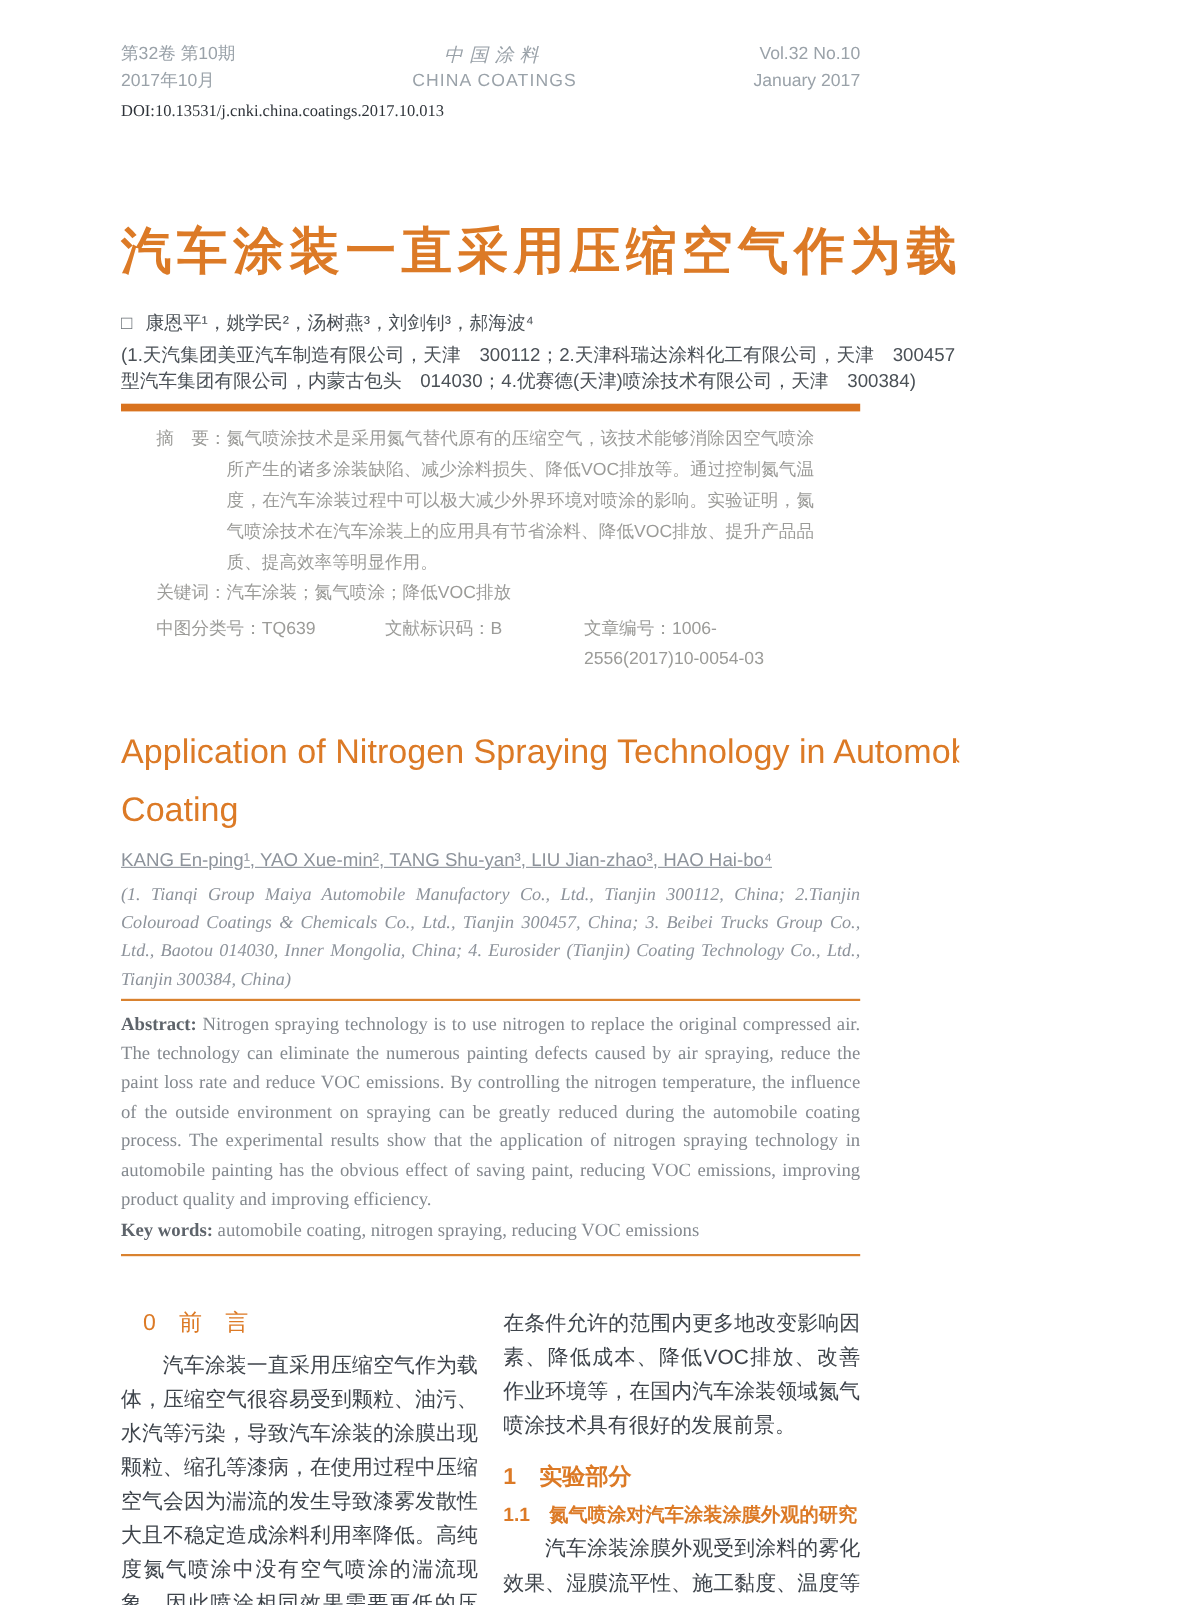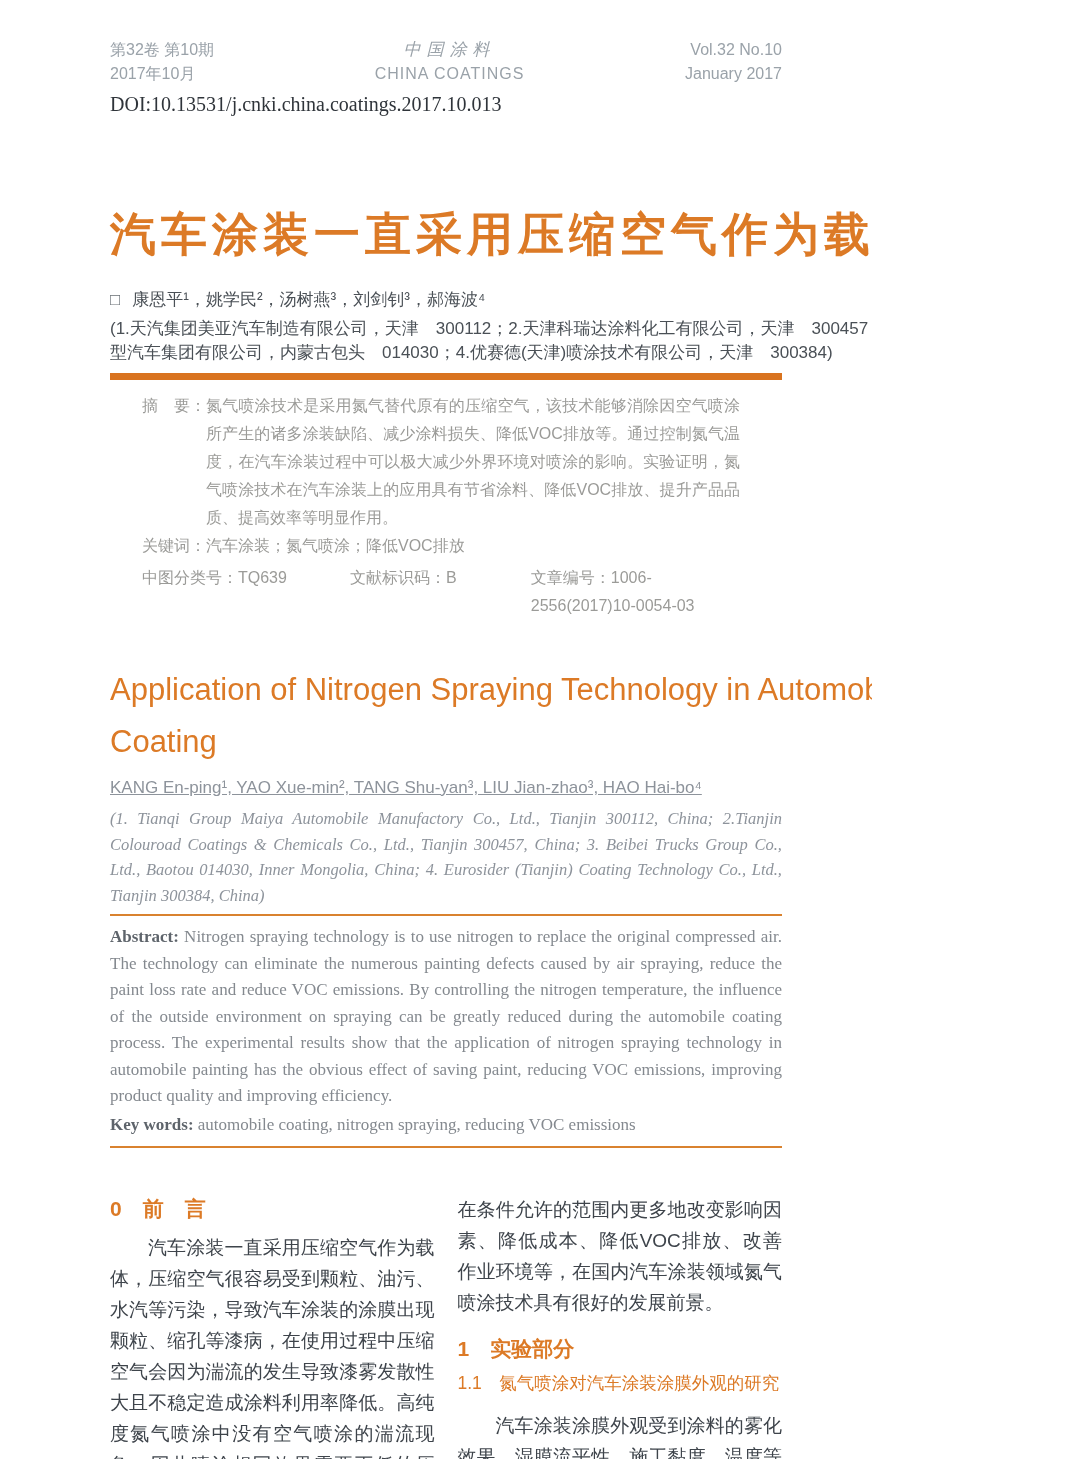--- a/index.html
+++ b/index.html
@@ -20,21 +20,21 @@
     overflow:hidden;
     font-family:"Liberation Sans",sans-serif;
     padding:38px 90px 0 110px;
   }
   
   .jheader{display:flex;justify-content:space-between;color:var(--header-gray);font-size:16px;line-height:24px;}
   .jheader .center{text-align:center;}
   .jheader .right{text-align:right;}
   .journal-cn{letter-spacing:6px;font-size:17px;font-style:italic;}
   .journal-en{letter-spacing:1px;}
-  .doi{margin-top:7px;font-family:"Liberation Serif",serif;font-size:20px;color:#2F343A;}
+  .doi{margin-top:7px;font-family:"Liberation Serif",serif;font-size:15px;color:#2F343A;}
   
   .title-cn{
     margin-top:88px;
     color:var(--accent);
     font-size:46px;font-weight:bold;letter-spacing:5px;
     white-space:nowrap;
   }
   .authors-cn{margin-top:22px;font-size:17px;color:#4A5056;}
   .authors-cn .marker{margin-right:12px;color:#6A7076;}
   .affil-cn{margin-top:6px;font-size:17px;line-height:24px;color:#4A5056;width:860px;}
@@ -66,23 +66,23 @@
   .hr2{margin-top:8px;}
   
   .abs-en{margin-top:8px;font-family:"Liberation Serif",serif;font-size:17px;line-height:26.5px;color:#84898F;text-align:justify;}
   .abs-en .lbl{font-weight:bold;color:#5E646B;}
   .kw-en{margin-top:2px;}
   
   .columns{display:flex;margin-top:46px;min-height:322px;color:var(--body-text);}
   .col{width:426px;font-size:19px;line-height:31px;text-align:justify;}
   .col.left{margin-right:23px;}
   .col p.indent{text-indent:2em;}
-  .h-sec{color:var(--accent);font-weight:bold;font-size:21px;line-height:30px;margin-bottom:8px;}
+  .h-sec{color:var(--accent);font-weight:normal;font-size:21px;line-height:30px;margin-bottom:8px;margin-left:20px;}
   .h-sec1{color:var(--accent);font-weight:bold;font-size:21px;line-height:30px;margin:16px 0 6px 0;}
-  .h-sub{color:var(--accent);font-weight:normal;font-size:17.5px;line-height:26px;margin-bottom:14px;}
+  .h-sub{color:var(--accent);font-weight:bold;font-size:17.5px;line-height:26px;margin-bottom:3px;}
 </style>
 </head>
 <body>
 
 <div class="page">
 
   <div class="jheader">
     <div class="left">
       <div>第32卷 第10期</div>
       <div>2017年10月</div>

